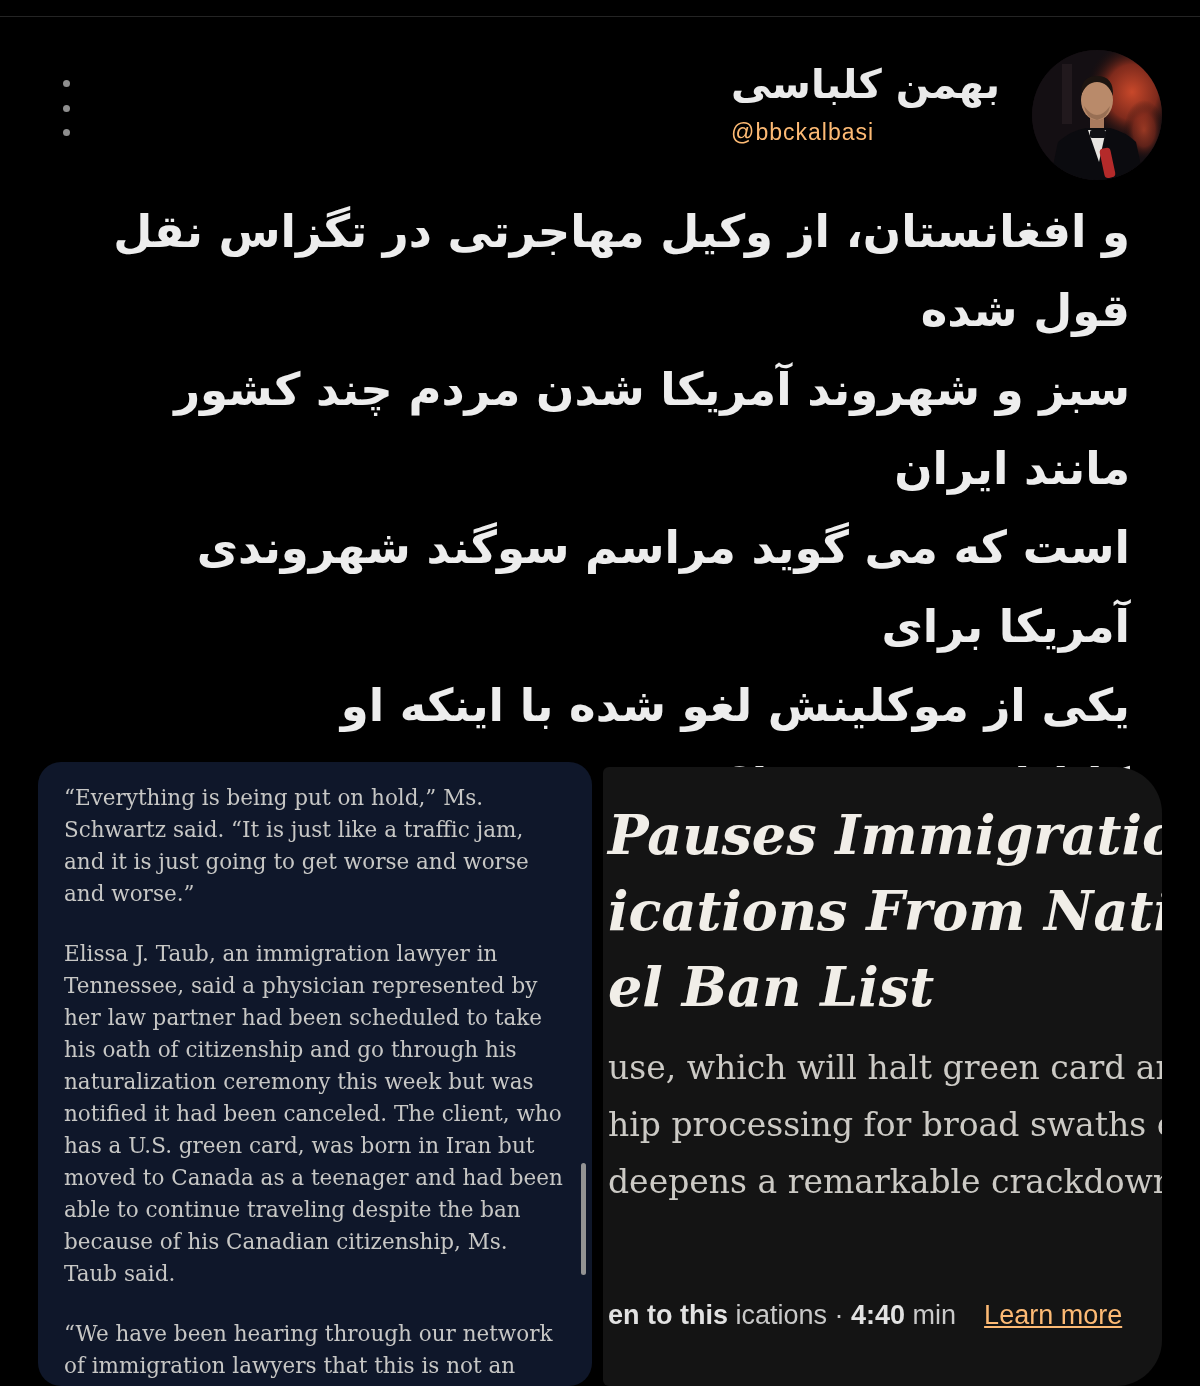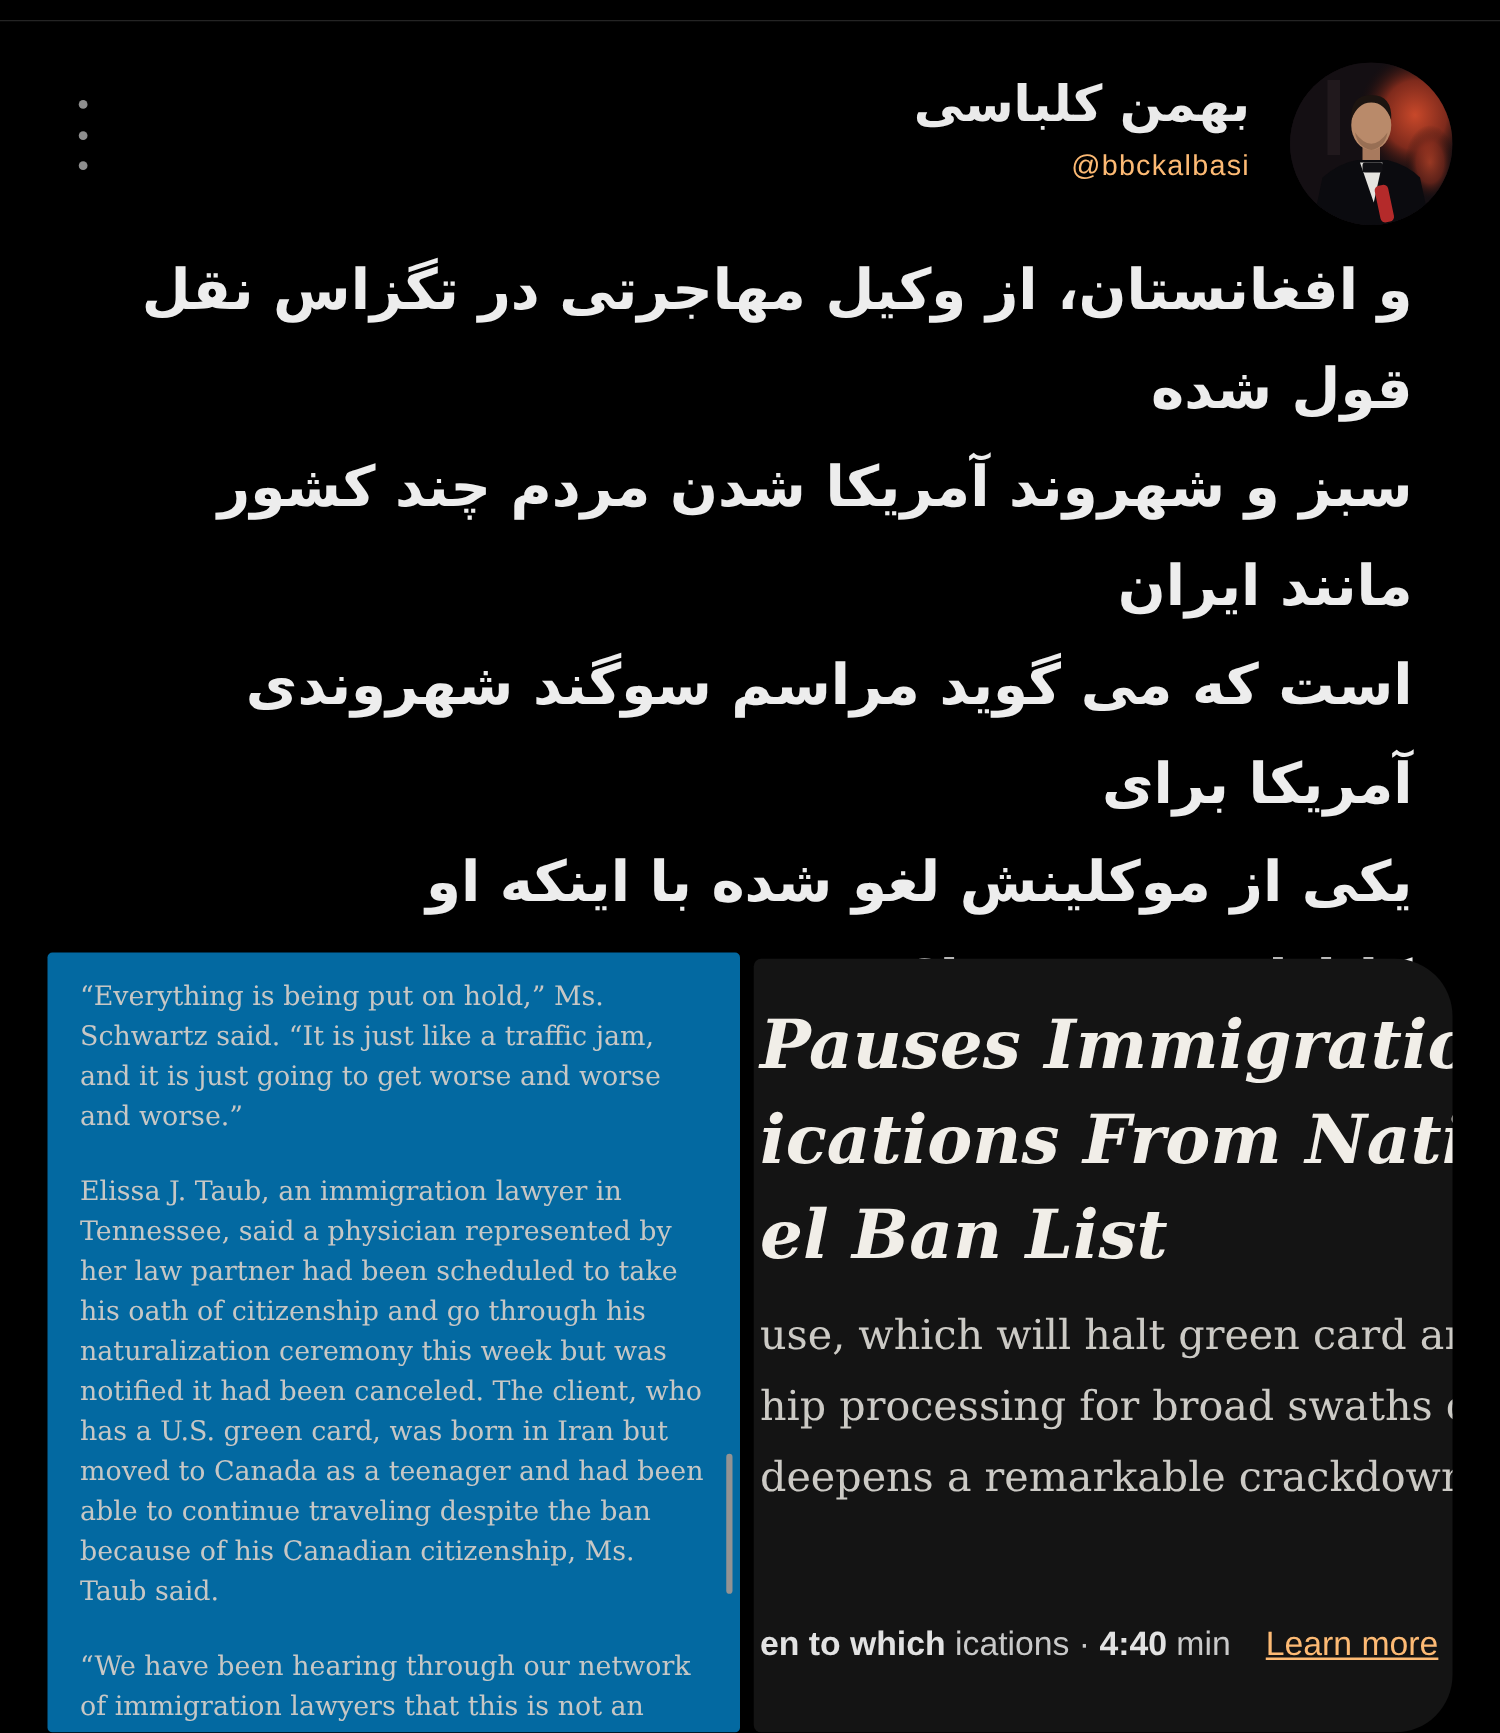--- a/index.html
+++ b/index.html
@@ -16,21 +16,21 @@
   }
   
   .kebab{
     position:absolute;left:52px;top:80px;width:28px;height:56px;
     display:flex;flex-direction:column;align-items:center;justify-content:space-between;
     cursor:pointer;
   }
   .kebab .dot{width:7px;height:7px;border-radius:50%;background:#8e8e8e;}
   
   .user-block{
-    position:absolute;right:200px;top:58px;text-align:right;cursor:pointer;
+    position:absolute;right:200px;top:58px;text-align:left;cursor:pointer;
   }
   .display-name{
     font-family:"DejaVu Sans", sans-serif;
     font-size:40px;font-weight:700;color:#eaeaea;line-height:52px;
     direction:rtl;
   }
   .handle{
     font-size:23px;color:#fdba74;line-height:44px;letter-spacing:1px;
   }
   .avatar{
@@ -40,21 +40,21 @@
   
   .tweet-text{
     position:absolute;left:55px;top:192px;width:1075px;
     direction:rtl;text-align:right;
     font-family:"DejaVu Sans", sans-serif;
     font-size:45px;font-weight:600;line-height:79px;color:#ededed;
   }
   
   .left-panel{
     position:absolute;left:38px;top:762px;width:554px;height:624px;
-    background:#0369a1;border-radius:4px;
+    background:#0f172a;border-radius:23px;
     box-sizing:border-box;padding:20px 26px;
     overflow:hidden;
   }
   .left-panel p{
     margin:0 0 28px 0;
     font-family:"DejaVu Serif", serif;
     font-size:21.5px;line-height:32px;color:#c7c7c5;
   }
   .scroll-thumb{
     position:absolute;left:581px;top:1163px;width:5px;height:112px;
@@ -152,15 +152,15 @@
     <div>Pauses Immigration</div>
     <div>ications From Nations</div>
     <div>el Ban List</div>
   </div>
   <div class="rbody">
     <div>use, which will halt green card and</div>
     <div>hip processing for broad swaths o</div>
     <div>deepens a remarkable crackdown</div>
   </div>
   <div class="meta-line">
-    <span class="b">en to which</span><span> ications · </span><span class="b">4:40</span><span> min</span><span class="learn-more">Learn more</span>
+    <span class="b">en to this</span><span> ications · </span><span class="b">4:40</span><span> min</span><span class="learn-more">Learn more</span>
   </div>
 </div>
 
 </body></html>

